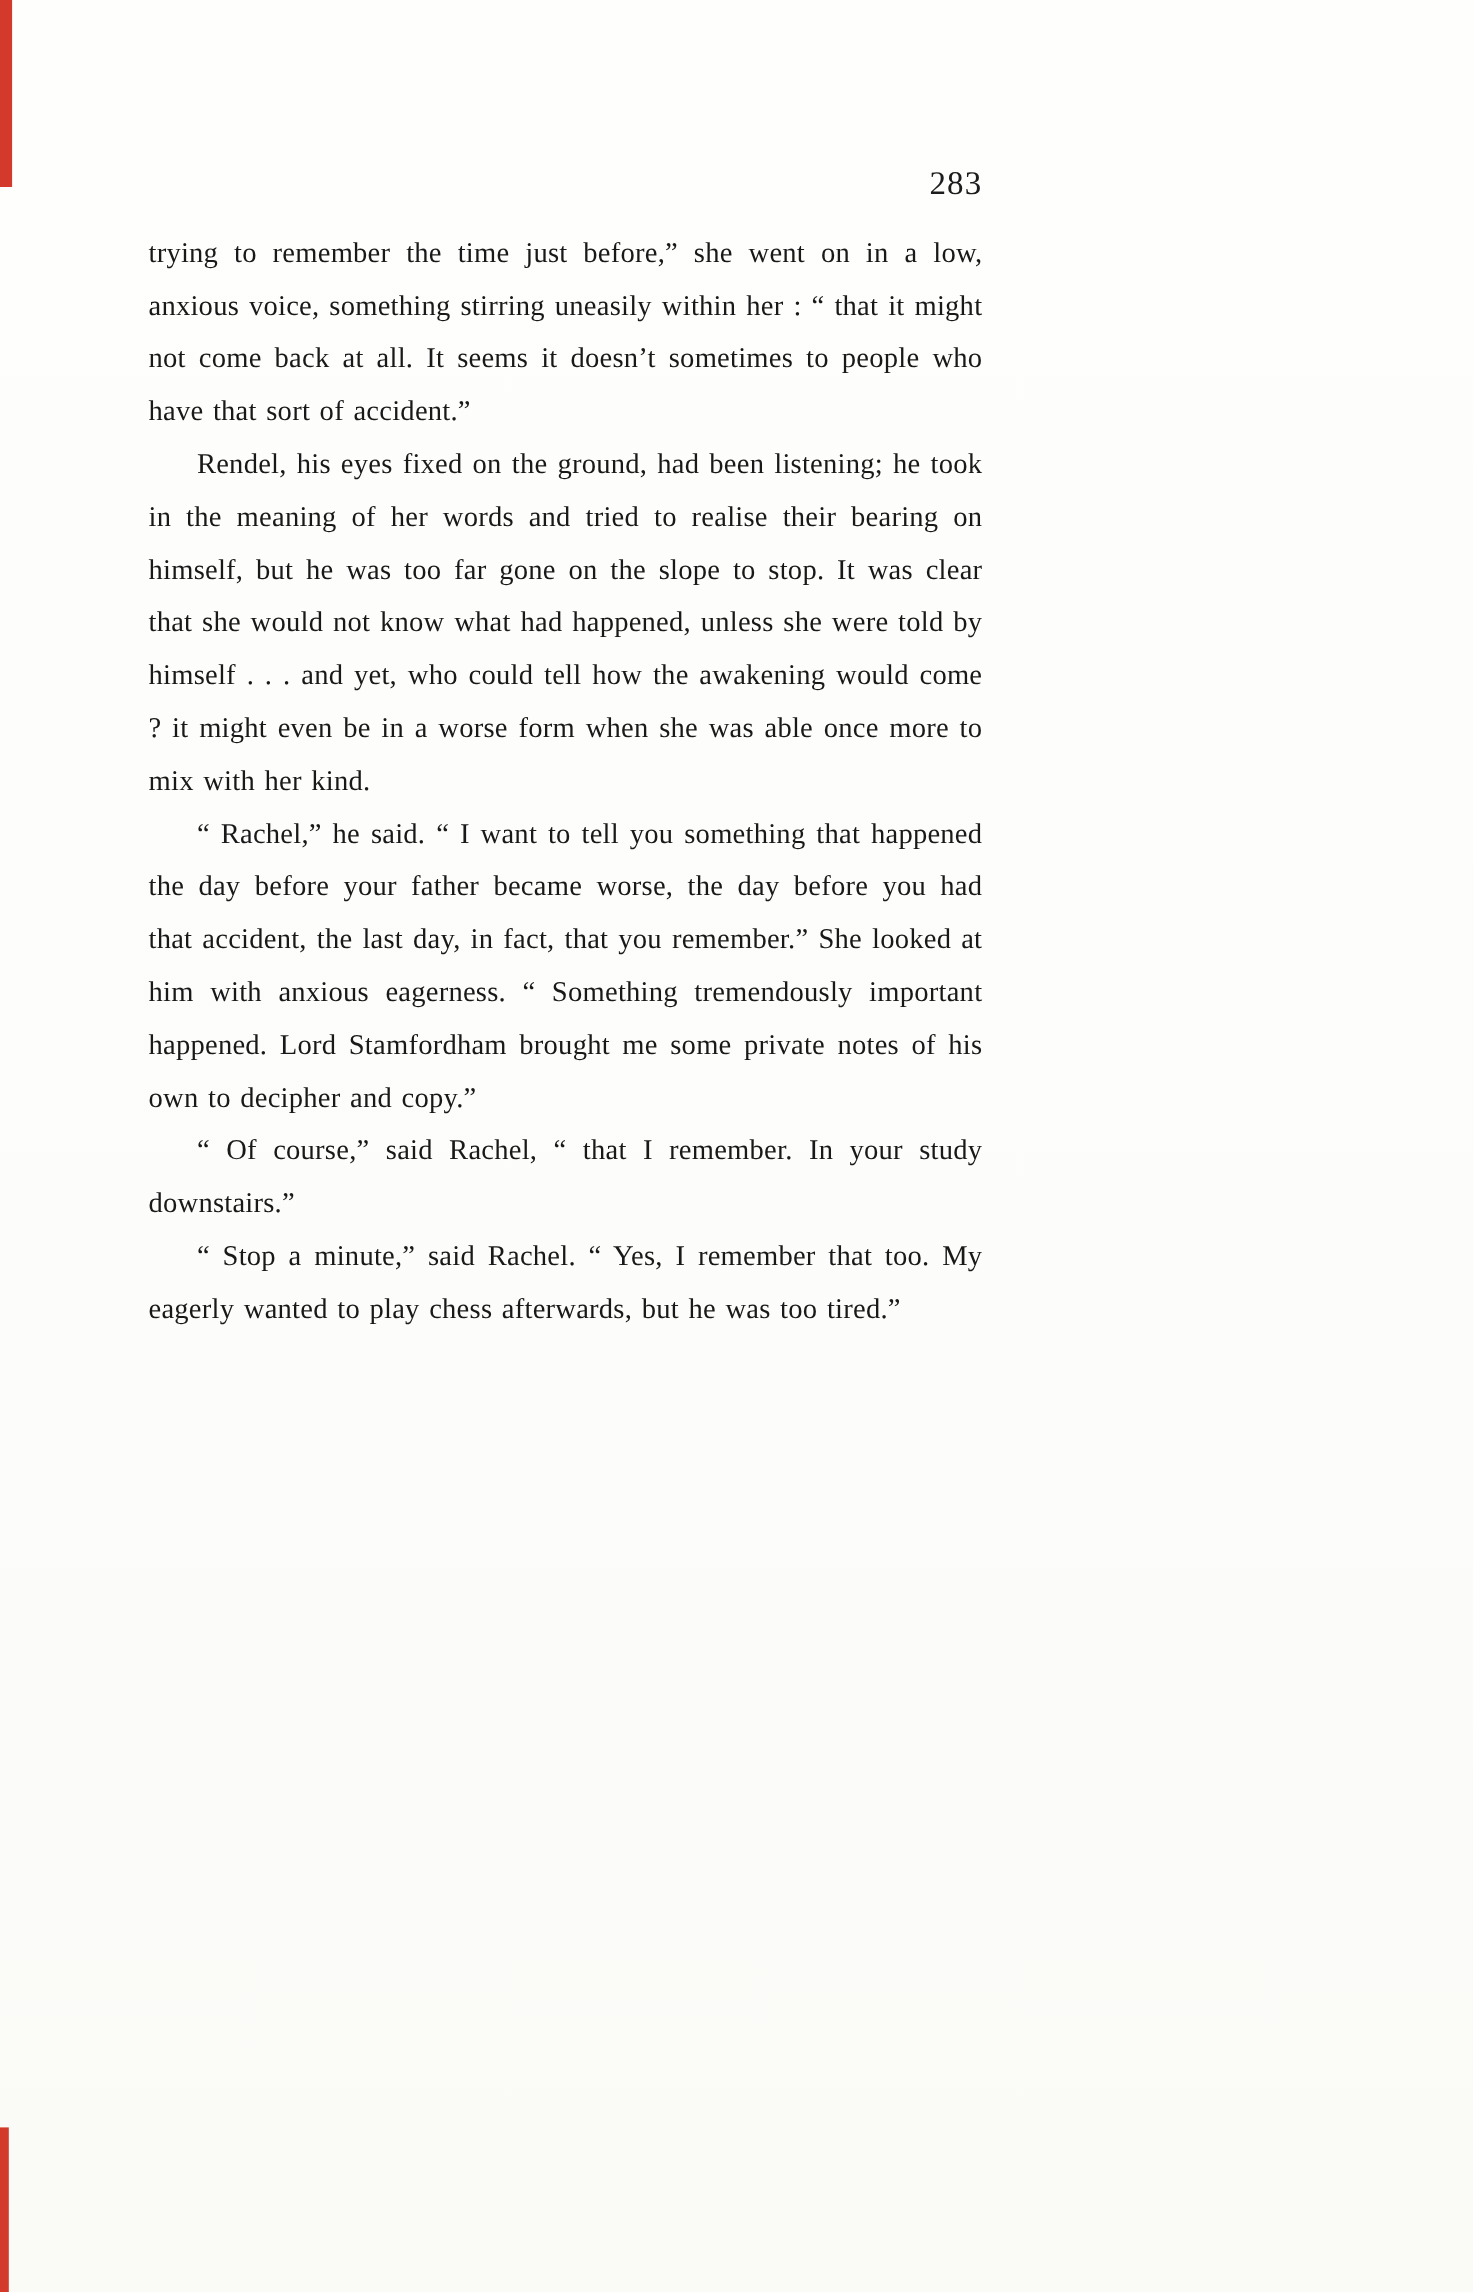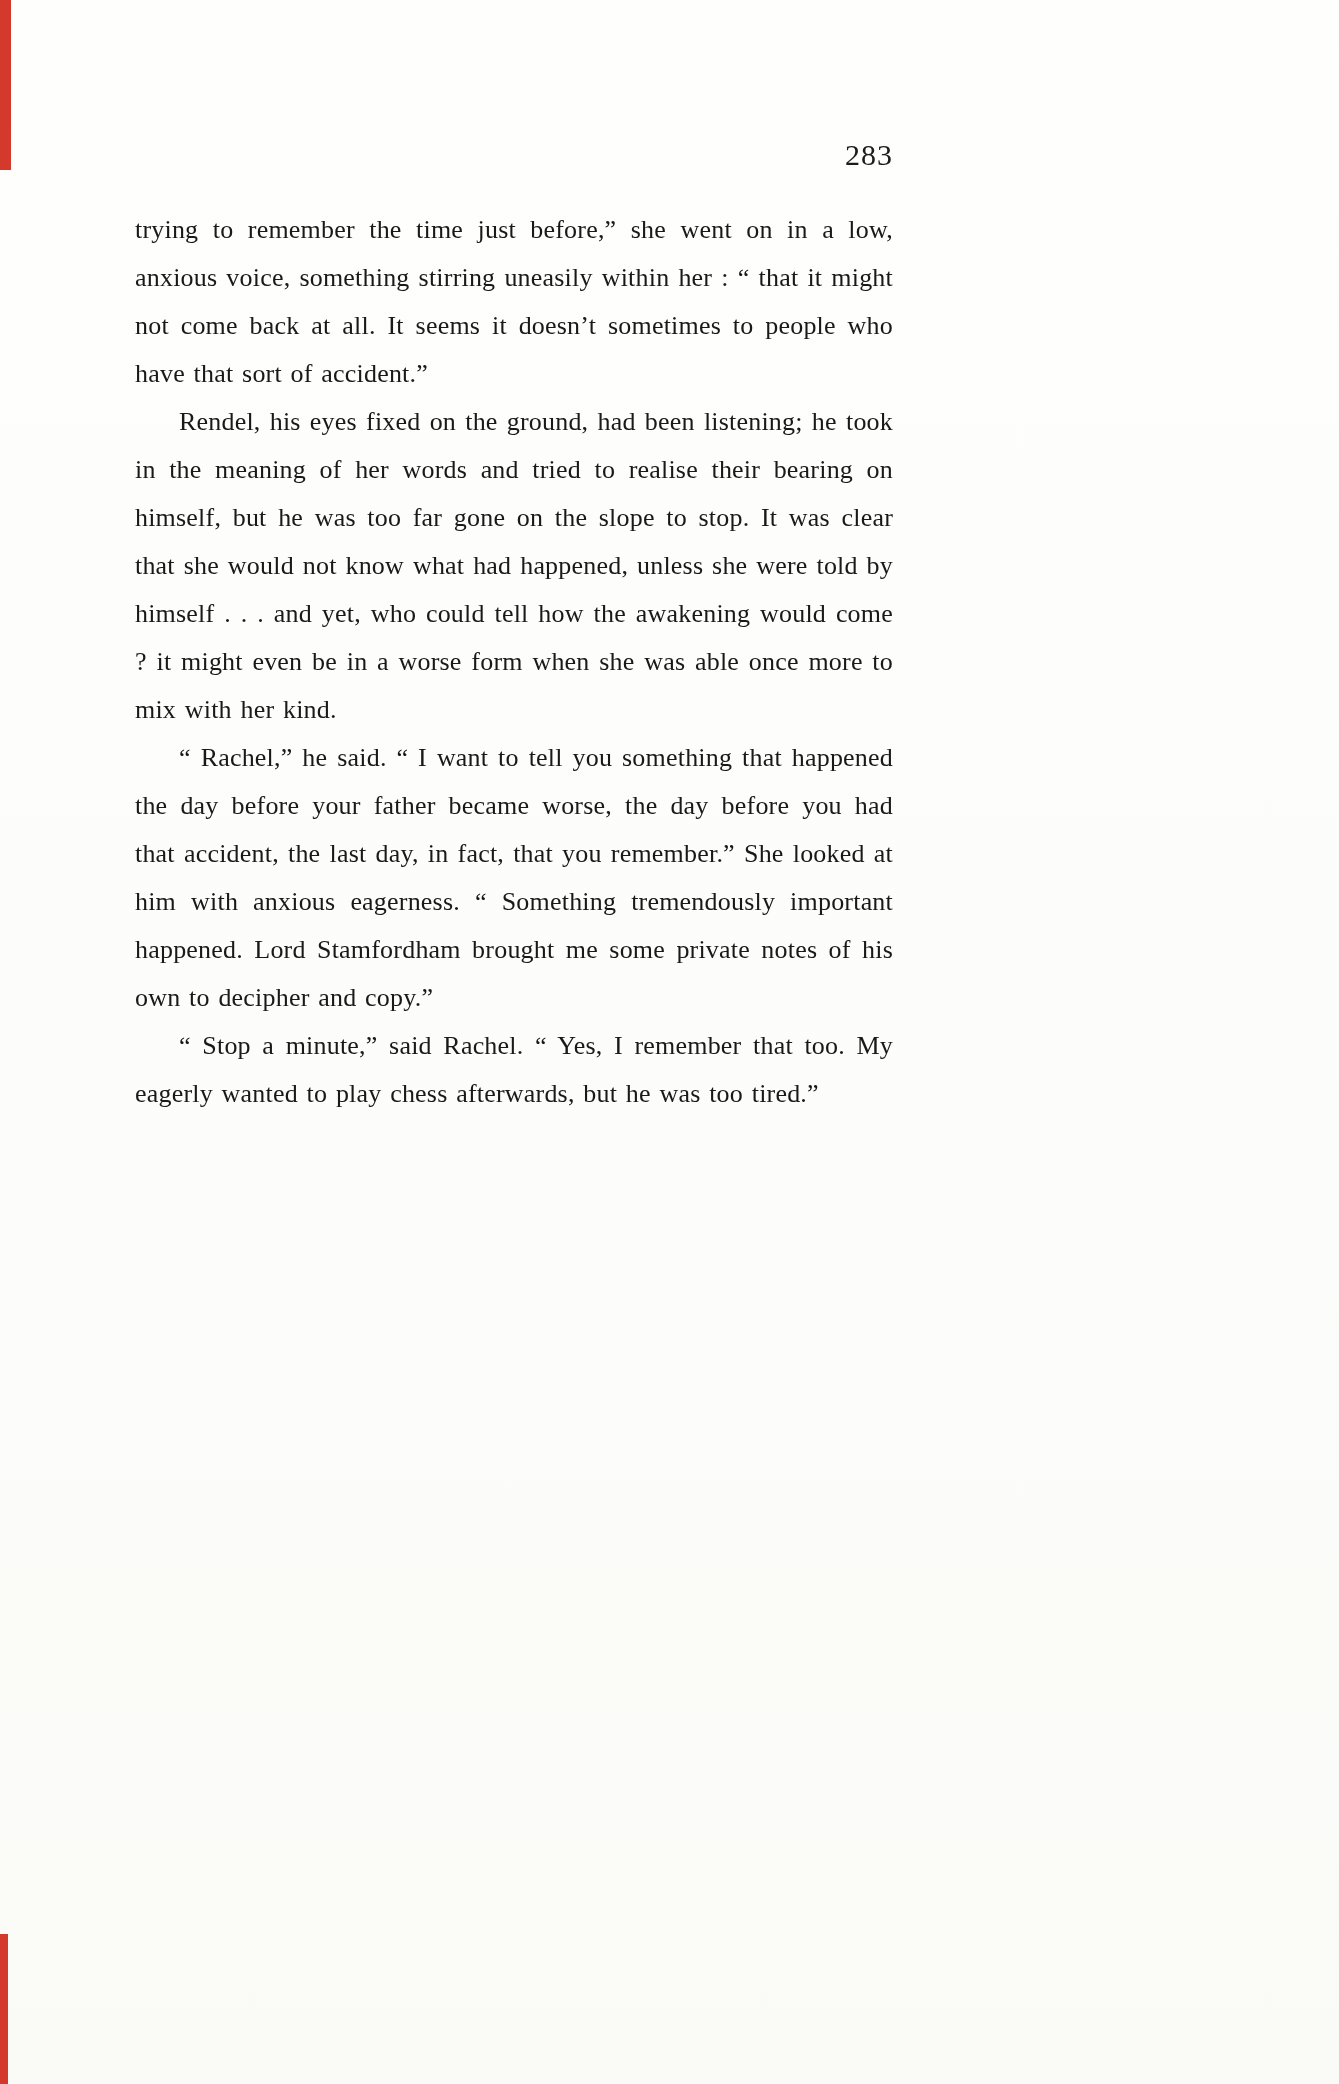--- a/index.html
+++ b/index.html
@@ -52,21 +52,21 @@
       left: 0;
       right: 0;
       text-align: center;
       font-size: 30px;
       letter-spacing: 5px;
       color: #1c1c1c;
     }
     .page-number {
       position: absolute;
       right: 0;
-      top: 0;
+      top: 12px;
       font-size: 30px;
       letter-spacing: 1px;
       color: #1c1c1c;
     }
     .body-text {
       font-size: 26px;
       line-height: 48px;
       text-align: justify;
       letter-spacing: 0.2px;
       word-spacing: 2px;
@@ -89,17 +89,18 @@
   <div class="column">
 
     <div class="running-header">
       <div class="page-number">283</div>
     </div>
 
     <div class="body-text">
       <p class="para">trying to remember the time just before,” she went on in a low, anxious voice, something stirring uneasily within her : “ that it might not come back at all.  It seems it doesn’t sometimes to people who have that sort of accident.”</p>
       <p class="para indent">Rendel, his eyes fixed on the ground, had been listening; he took in the meaning of her words and tried to realise their bearing on himself, but he was too far gone on the slope to stop.  It was clear that she would not know what had happened, unless she were told by himself . . . and yet, who could tell how the awakening would come ? it might even be in a worse form when she was able once more to mix with her kind.</p>
       <p class="para indent">“ Rachel,” he said.  “ I want to tell you something that happened the day before your father became worse, the day before you had that accident, the last day, in fact, that you remember.”  She looked at him with anxious eagerness.  “ Something tremendously important happened.  Lord Stamfordham brought me some private notes of his own to decipher and copy.”</p>
+      <p class="para indent">“ Of course,” said Rachel, “ that I remember.  In your study downstairs.”</p>
       <p class="para indent">“ Stop a minute,” said Rachel.  “ Yes, I remember that too.  My eagerly wanted to play chess afterwards, but he was too tired.”</p>
     </div>
 
   </div>
 </div>
 
 </body></html>

